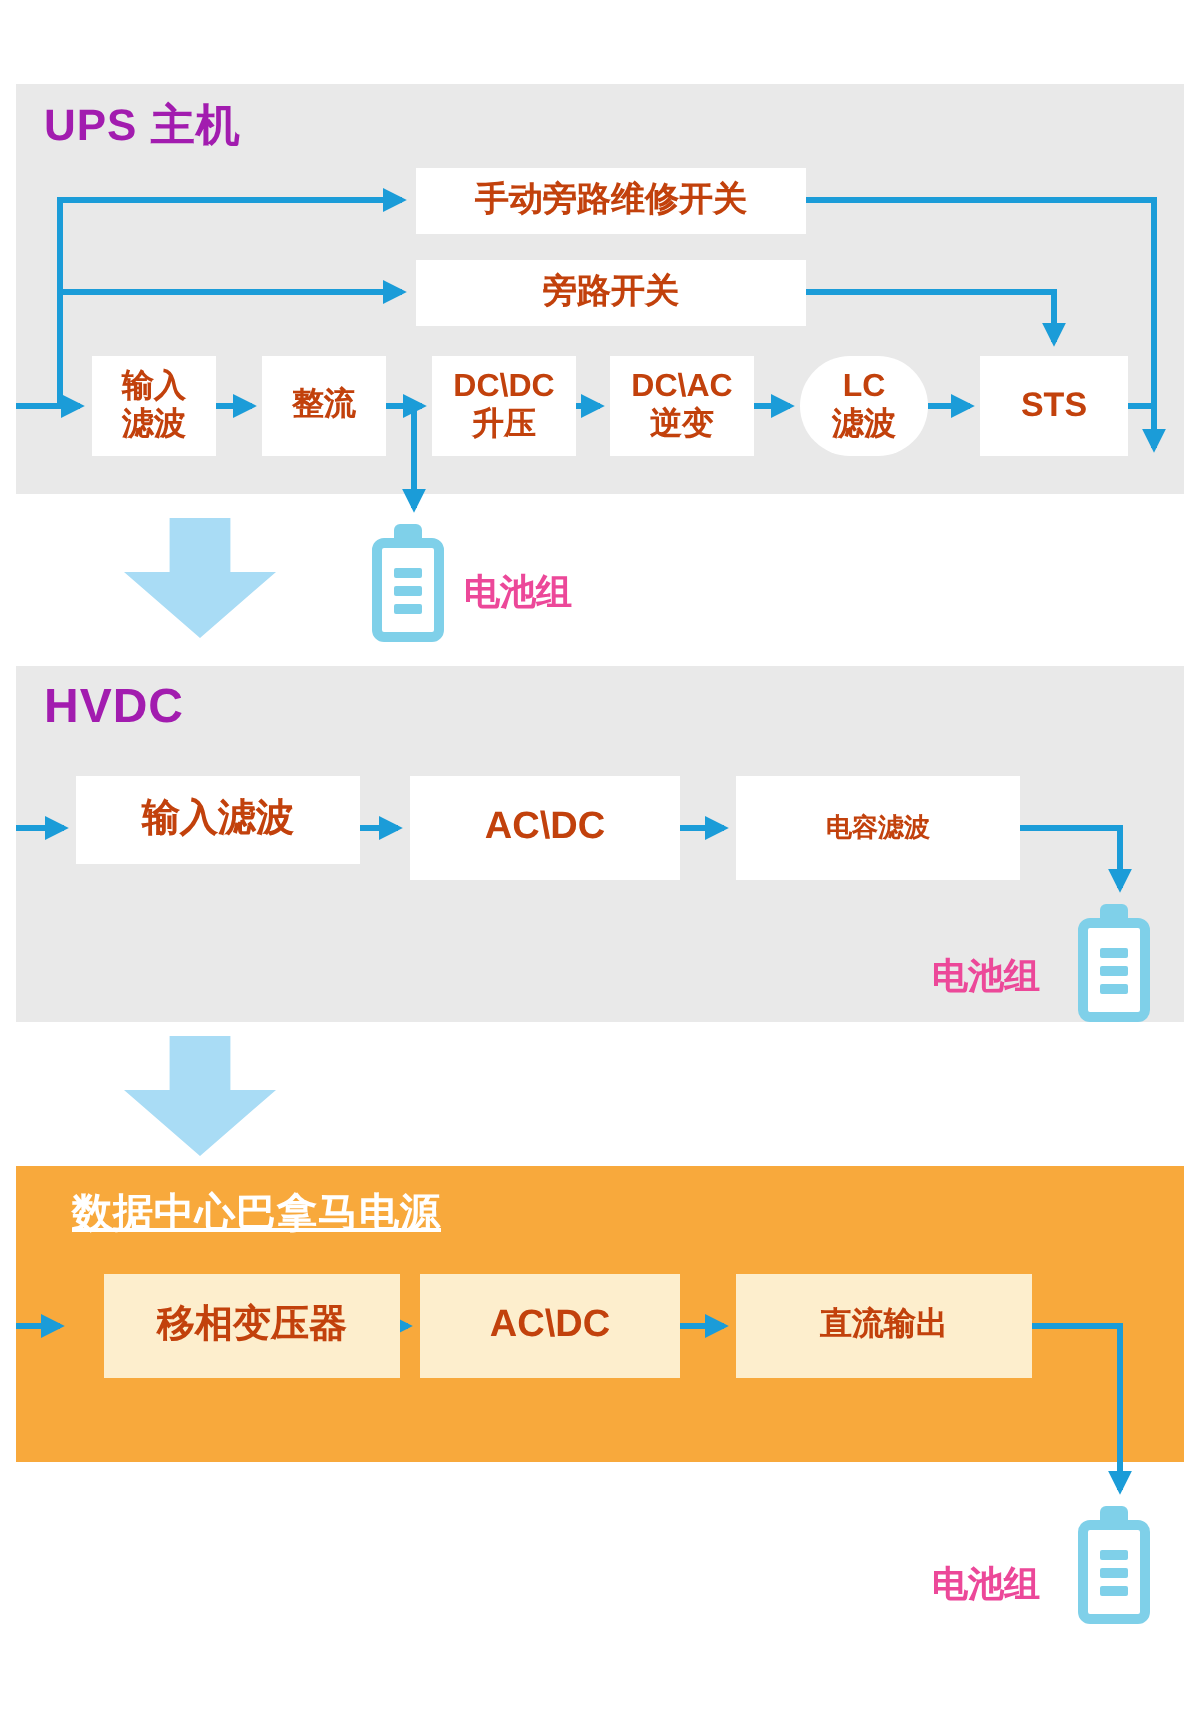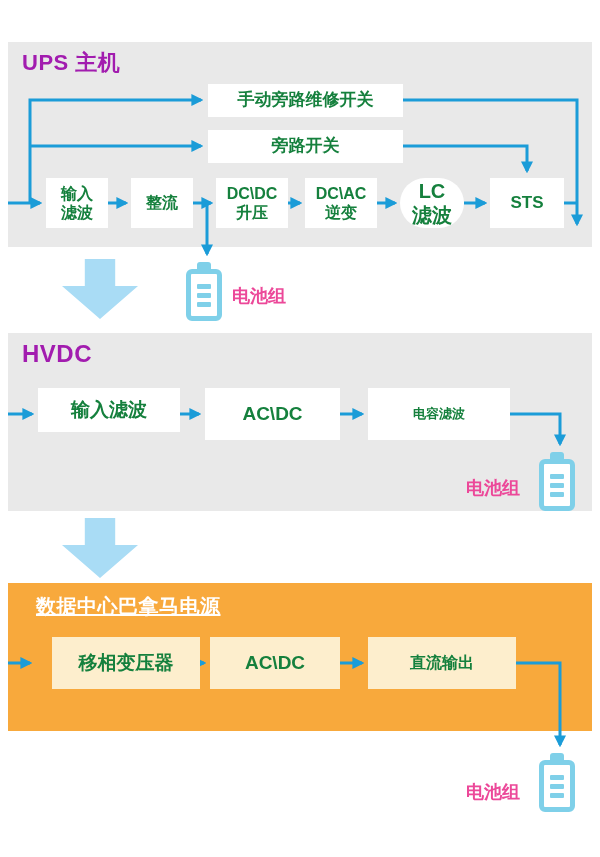--- a/index.html
+++ b/index.html
@@ -6,21 +6,21 @@
   .canvas{
     position:relative;width:600px;height:857px;margin:0 auto;background:#ffffff;
     font-family:"Liberation Sans","DejaVu Sans",sans-serif;overflow:hidden;
   }
   .panel{position:absolute;background:#e9e9e9;}
   .panel.orange{background:#f8a93c;}
   .panel-title{position:absolute;font-weight:bold;letter-spacing:0.5px;}
   .panel-title.blue{color:#a21caf;}
   .panel-title.white{color:#ffffff;}
   .box{
-    position:absolute;background:#ffffff;color:#15803d;
+    position:absolute;background:#ffffff;color:#c2410c;
     display:flex;align-items:center;justify-content:center;text-align:center;
     white-space:pre-line;line-height:1.2;font-weight:600;
   }
   .box.cream{background:#fdeecd;}
   .wires{position:absolute;left:0;top:0;z-index:3;pointer-events:none;}
   .box,.panel-title{z-index:4;}
   .big-arrow{
     position:absolute;width:76px;height:60px;background:#a9dcf5;z-index:2;
     clip-path:polygon(30% 0,70% 0,70% 45%,100% 45%,50% 100%,0 45%,30% 45%);
   }
@@ -83,21 +83,21 @@
   <div class="box" style="left:208px;top:84px;width:195px;height:33px;font-size:17px;">手动旁路维修开关</div>
   <div class="box" style="left:208px;top:130px;width:195px;height:33px;font-size:17px;">旁路开关</div>
 
   <div class="box" style="left:46px;top:178px;width:62px;height:50px;font-size:16px;">输入
 滤波</div>
   <div class="box" style="left:216px;top:178px;width:72px;height:50px;font-size:16px;">DC\DC
 升压</div>
   <div class="box" style="left:131px;top:178px;width:62px;height:50px;font-size:16px;">整流</div>
   <div class="box" style="left:305px;top:178px;width:72px;height:50px;font-size:16px;">DC\AC
 逆变</div>
-  <div class="box" style="left:400px;top:178px;width:64px;height:50px;font-size:20px;border-radius:25px;">LC
+  <div class="box" style="left:400px;top:178px;width:64px;height:50px;font-size:16px;border-radius:25px;">LC
 滤波</div>
   <div class="box" style="left:490px;top:178px;width:74px;height:50px;font-size:17px;">STS</div>
 
   <div class="battery" style="left:186px;top:262px;">
     <div class="bat-cap"></div>
     <div class="bat-body">
         <i></i>
         <i></i>
         <i></i>
       </div>

